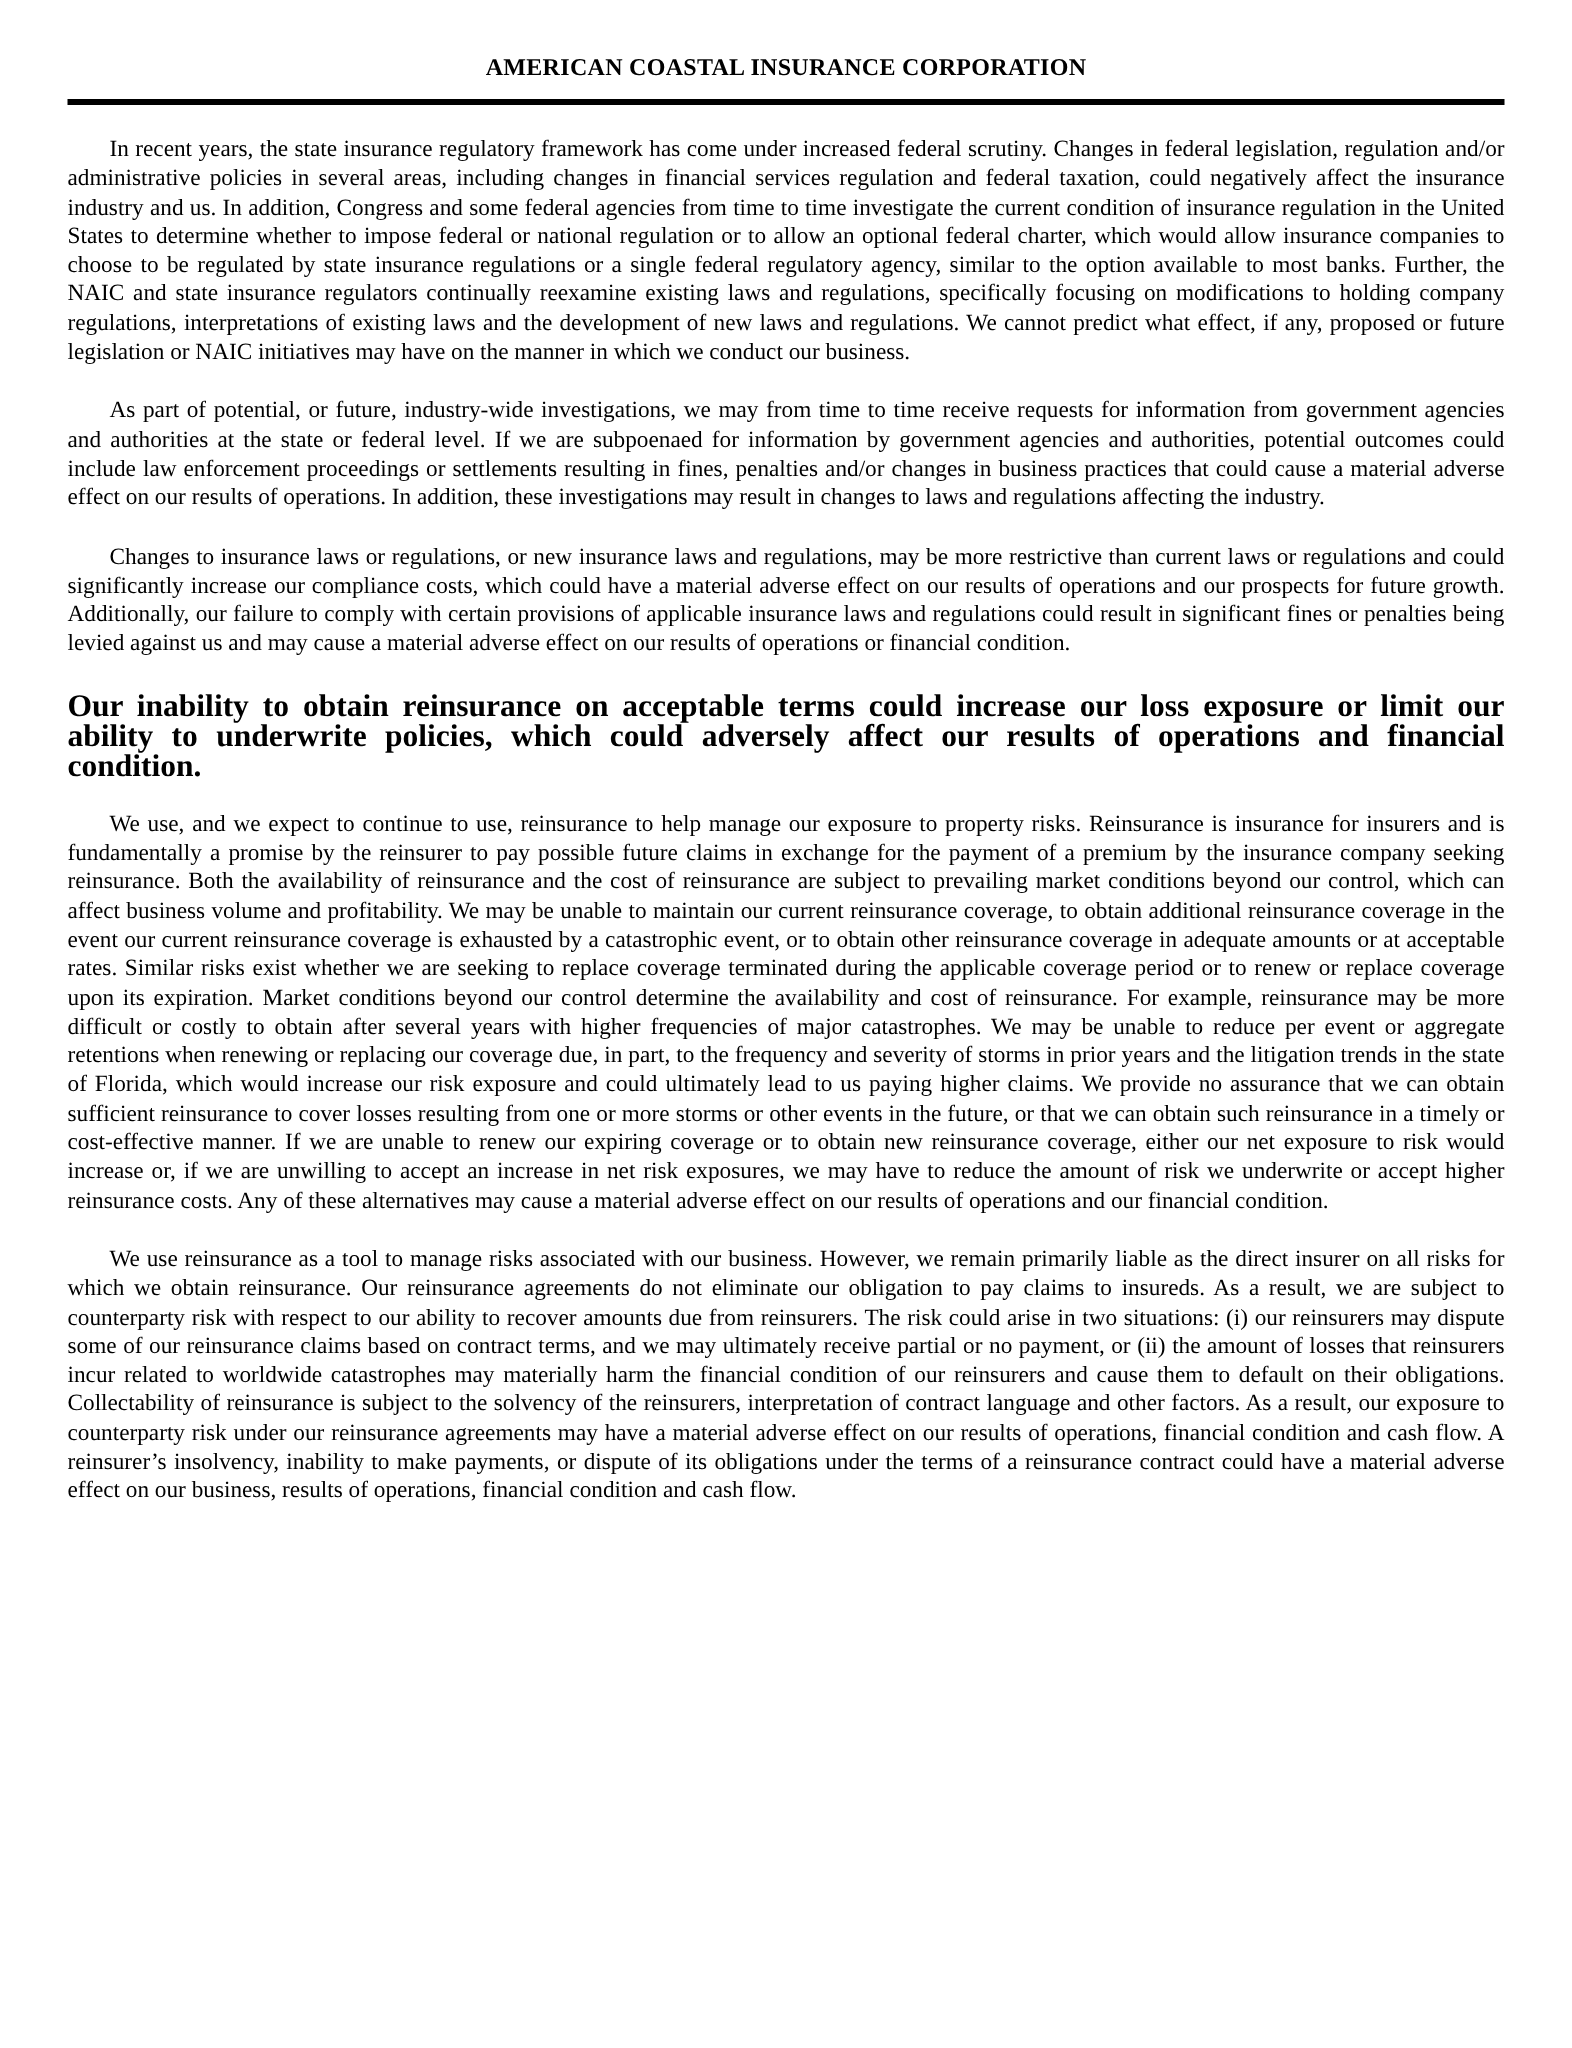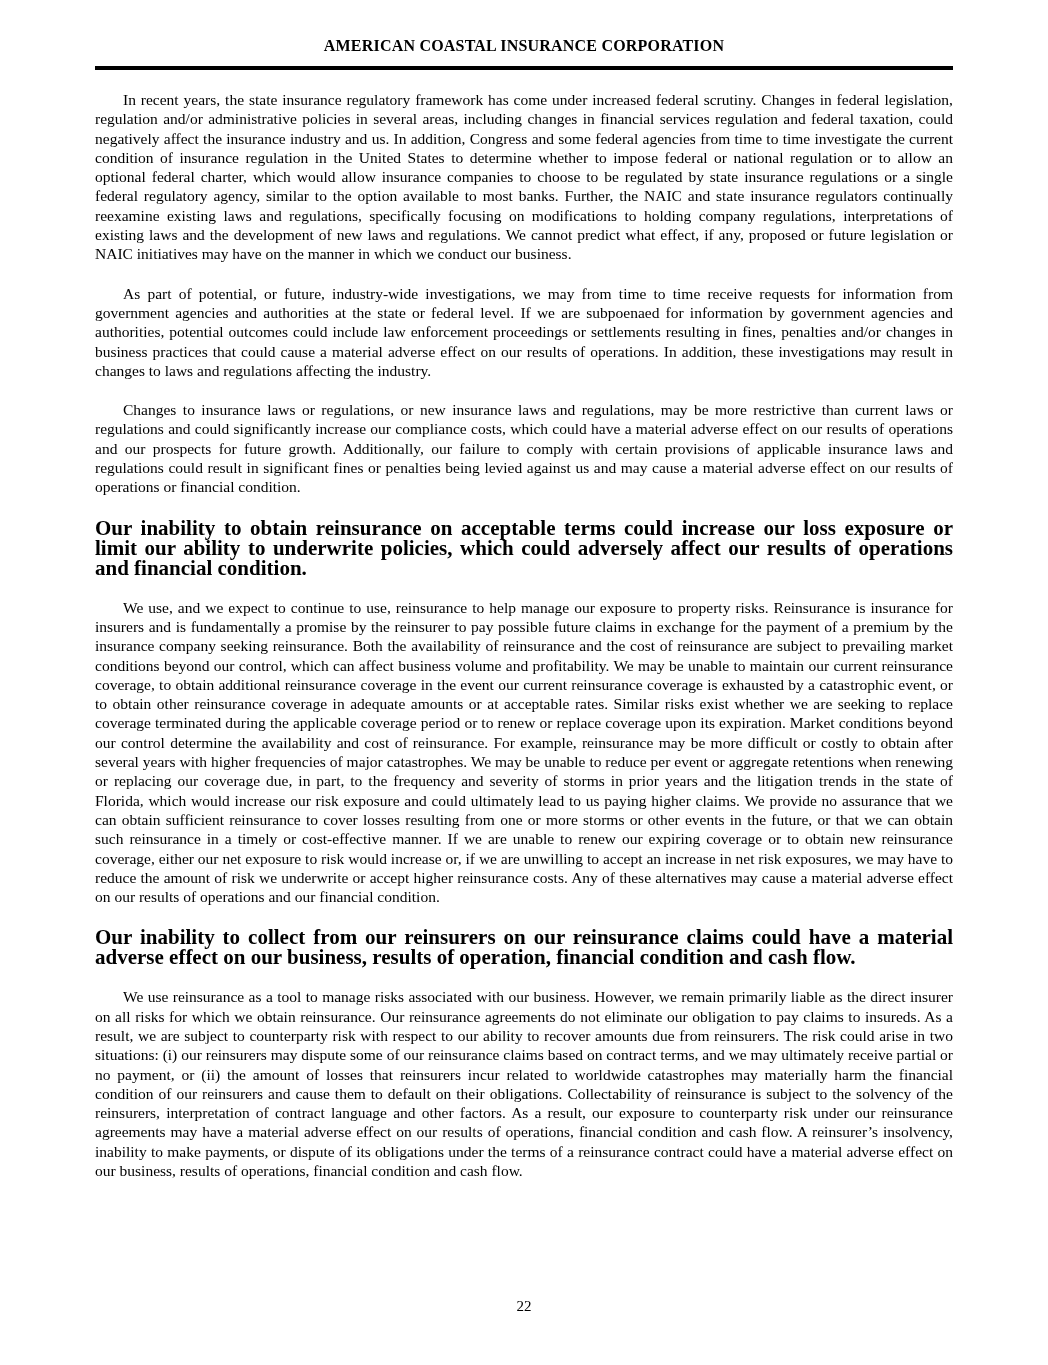--- a/index.html
+++ b/index.html
@@ -7,21 +7,21 @@
     padding: 0;
     background: #ffffff;
   }
   .page {
     position: relative;
     width: 1048px;
     height: 1365px;
     margin: 0 auto;
     background: #ffffff;
     box-sizing: border-box;
-    padding: 0 95px;
+    padding: 0 45px;
     font-family: "Liberation Serif", "DejaVu Serif", serif;
     color: #000000;
     overflow: hidden;
   }
   .doc-title {
     margin: 0;
     padding-top: 36px;
     text-align: center;
     font-size: 16px;
     font-weight: bold;
@@ -72,19 +72,17 @@
   <p class="body-para first">In recent years, the state insurance regulatory framework has come under increased federal scrutiny. Changes in federal legislation, regulation and/or administrative policies in several areas, including changes in financial services regulation and federal taxation, could negatively affect the insurance industry and us. In addition, Congress and some federal agencies from time to time investigate the current condition of insurance regulation in the United States to determine whether to impose federal or national regulation or to allow an optional federal charter, which would allow insurance companies to choose to be regulated by state insurance regulations or a single federal regulatory agency, similar to the option available to most banks. Further, the NAIC and state insurance regulators continually reexamine existing laws and regulations, specifically focusing on modifications to holding company regulations, interpretations of existing laws and the development of new laws and regulations. We cannot predict what effect, if any, proposed or future legislation or NAIC initiatives may have on the manner in which we conduct our business.</p>
 
   <p class="body-para">As part of potential, or future, industry-wide investigations, we may from time to time receive requests for information from government agencies and authorities at the state or federal level. If we are subpoenaed for information by government agencies and authorities, potential outcomes could include law enforcement proceedings or settlements resulting in fines, penalties and/or changes in business practices that could cause a material adverse effect on our results of operations. In addition, these investigations may result in changes to laws and regulations affecting the industry.</p>
 
   <p class="body-para">Changes to insurance laws or regulations, or new insurance laws and regulations, may be more restrictive than current laws or regulations and could significantly increase our compliance costs, which could have a material adverse effect on our results of operations and our prospects for future growth. Additionally, our failure to comply with certain provisions of applicable insurance laws and regulations could result in significant fines or penalties being levied against us and may cause a material adverse effect on our results of operations or financial condition.</p>
 
   <p class="risk-heading">Our inability to obtain reinsurance on acceptable terms could increase our loss exposure or limit our ability to underwrite policies, which could adversely affect our results of operations and financial condition.</p>
 
   <p class="body-para">We use, and we expect to continue to use, reinsurance to help manage our exposure to property risks. Reinsurance is insurance for insurers and is fundamentally a promise by the reinsurer to pay possible future claims in exchange for the payment of a premium by the insurance company seeking reinsurance. Both the availability of reinsurance and the cost of reinsurance are subject to prevailing market conditions beyond our control, which can affect business volume and profitability. We may be unable to maintain our current reinsurance coverage, to obtain additional reinsurance coverage in the event our current reinsurance coverage is exhausted by a catastrophic event, or to obtain other reinsurance coverage in adequate amounts or at acceptable rates. Similar risks exist whether we are seeking to replace coverage terminated during the applicable coverage period or to renew or replace coverage upon its expiration. Market conditions beyond our control determine the availability and cost of reinsurance. For example, reinsurance may be more difficult or costly to obtain after several years with higher frequencies of major catastrophes. We may be unable to reduce per event or aggregate retentions when renewing or replacing our coverage due, in part, to the frequency and severity of storms in prior years and the litigation trends in the state of Florida, which would increase our risk exposure and could ultimately lead to us paying higher claims. We provide no assurance that we can obtain sufficient reinsurance to cover losses resulting from one or more storms or other events in the future, or that we can obtain such reinsurance in a timely or cost-effective manner. If we are unable to renew our expiring coverage or to obtain new reinsurance coverage, either our net exposure to risk would increase or, if we are unwilling to accept an increase in net risk exposures, we may have to reduce the amount of risk we underwrite or accept higher reinsurance costs. Any of these alternatives may cause a material adverse effect on our results of operations and our financial condition.</p>
 
-  <p class="risk-heading">Our inability to collect from our reinsurers on our reinsurance claims could have a material adverse effect on our business, results of operation, financial condition and cash flow.</p>
 
   <p class="body-para">We use reinsurance as a tool to manage risks associated with our business. However, we remain primarily liable as the direct insurer on all risks for which we obtain reinsurance. Our reinsurance agreements do not eliminate our obligation to pay claims to insureds. As a result, we are subject to counterparty risk with respect to our ability to recover amounts due from reinsurers. The risk could arise in two situations: (i) our reinsurers may dispute some of our reinsurance claims based on contract terms, and we may ultimately receive partial or no payment, or (ii) the amount of losses that reinsurers incur related to worldwide catastrophes may materially harm the financial condition of our reinsurers and cause them to default on their obligations. Collectability of reinsurance is subject to the solvency of the reinsurers, interpretation of contract language and other factors. As a result, our exposure to counterparty risk under our reinsurance agreements may have a material adverse effect on our results of operations, financial condition and cash flow. A reinsurer’s insolvency, inability to make payments, or dispute of its obligations under the terms of a reinsurance contract could have a material adverse effect on our business, results of operations, financial condition and cash flow.</p>
 
-  <div class="page-number">22</div>
 
 </div>
 
 </body></html>

